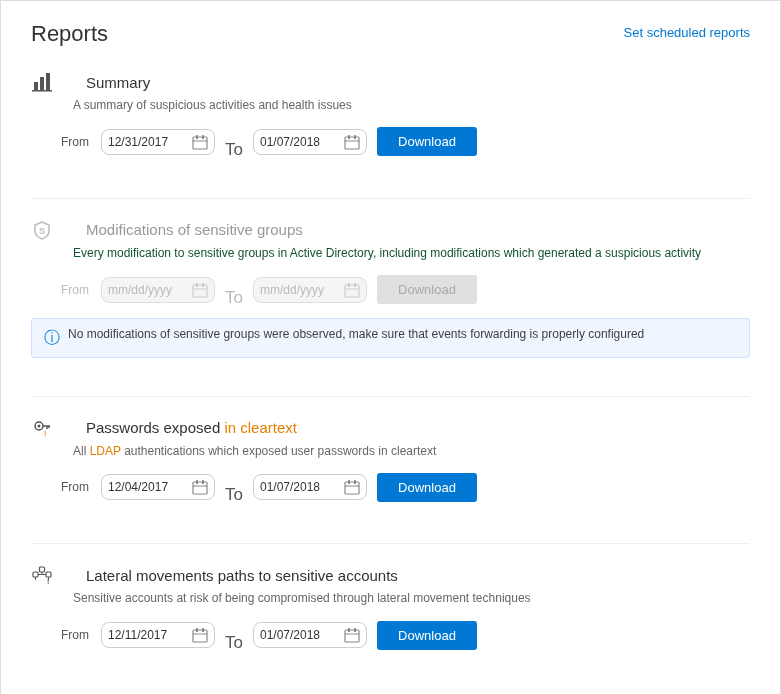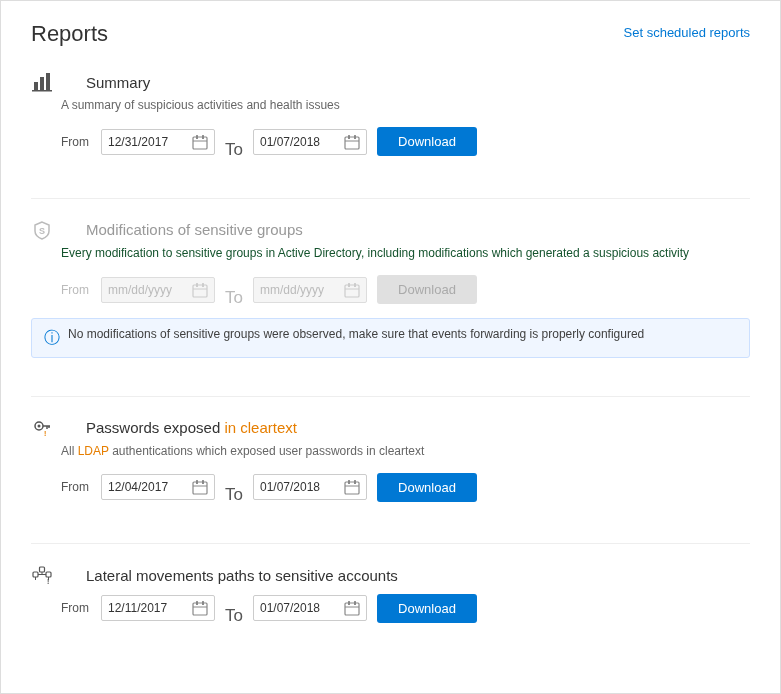--- a/index.html
+++ b/index.html
@@ -58,21 +58,21 @@
     }
     .report-title {
       font-size: 15px;
       font-weight: 500;
     }
     .report-title.active { color: #333; }
     .report-title.inactive { color: #999; }
     .report-description {
       font-size: 12px;
       color: #666;
-      margin-left: 30px;
+      margin-left: 42px;
       margin-bottom: 10px;
       line-height: 1.4;
     }
     .report-description.inactive { color: #14532d; }
 
     .date-row {
       display: flex;
       align-items: center;
       margin-left: 30px;
       gap: 10px;
@@ -81,21 +81,21 @@
       font-size: 12px;
       color: #555;
       min-width: 30px;
     }
     .date-label.inactive { color: #bbb; }
 
     .date-input-wrapper {
       display: flex;
       align-items: center;
       border: 1px solid #ccc;
-      border-radius: 2px;
+      border-radius: 8px;
       background: #fff;
       padding: 4px 6px;
       min-width: 110px;
     }
     .date-input-wrapper.inactive {
       background: #f5f5f5;
       border-color: #ddd;
     }
     .date-input {
       font-size: 12px;
@@ -315,20 +315,21 @@
           <rect x="7.5" y="2" width="5" height="5" rx="1" stroke="#555" stroke-width="1.2" fill="none"></rect>
           <line x1="6" y1="9.5" x2="14" y2="9.5" stroke="#555" stroke-width="1"></line>
           <line x1="10" y1="7" x2="10" y2="9.5" stroke="#555" stroke-width="1"></line>
           <line x1="3.5" y1="12" x2="3.5" y2="15" stroke="#555" stroke-width="1"></line>
           <line x1="16.5" y1="12" x2="16.5" y2="15" stroke="#555" stroke-width="1"></line>
           <text x="15" y="19" font-size="7" fill="#555" font-weight="bold">!</text>
         </svg>
       </div>
       <span class="report-title active">Lateral movements paths to sensitive accounts</span>
     </div>
+    <div class="report-description">Sensitive accounts at risk of being compromised through lateral movement techniques</div>
     <div class="date-row">
       <span class="date-label">From</span>
       <div class="date-input-wrapper">
         <input class="date-input" type="text" value="12/11/2017" style="">
         <svg class="calendar-icon" viewBox="0 0 16 16" fill="none">
           <rect x="1" y="3" width="14" height="12" rx="1" stroke="#888" stroke-width="1.2" fill="none"></rect>
           <rect x="4" y="1" width="2" height="4" rx="0.5" fill="#888"></rect>
           <rect x="10" y="1" width="2" height="4" rx="0.5" fill="#888"></rect>
           <line x1="1" y1="7" x2="15" y2="7" stroke="#888" stroke-width="1"></line>
         </svg>

